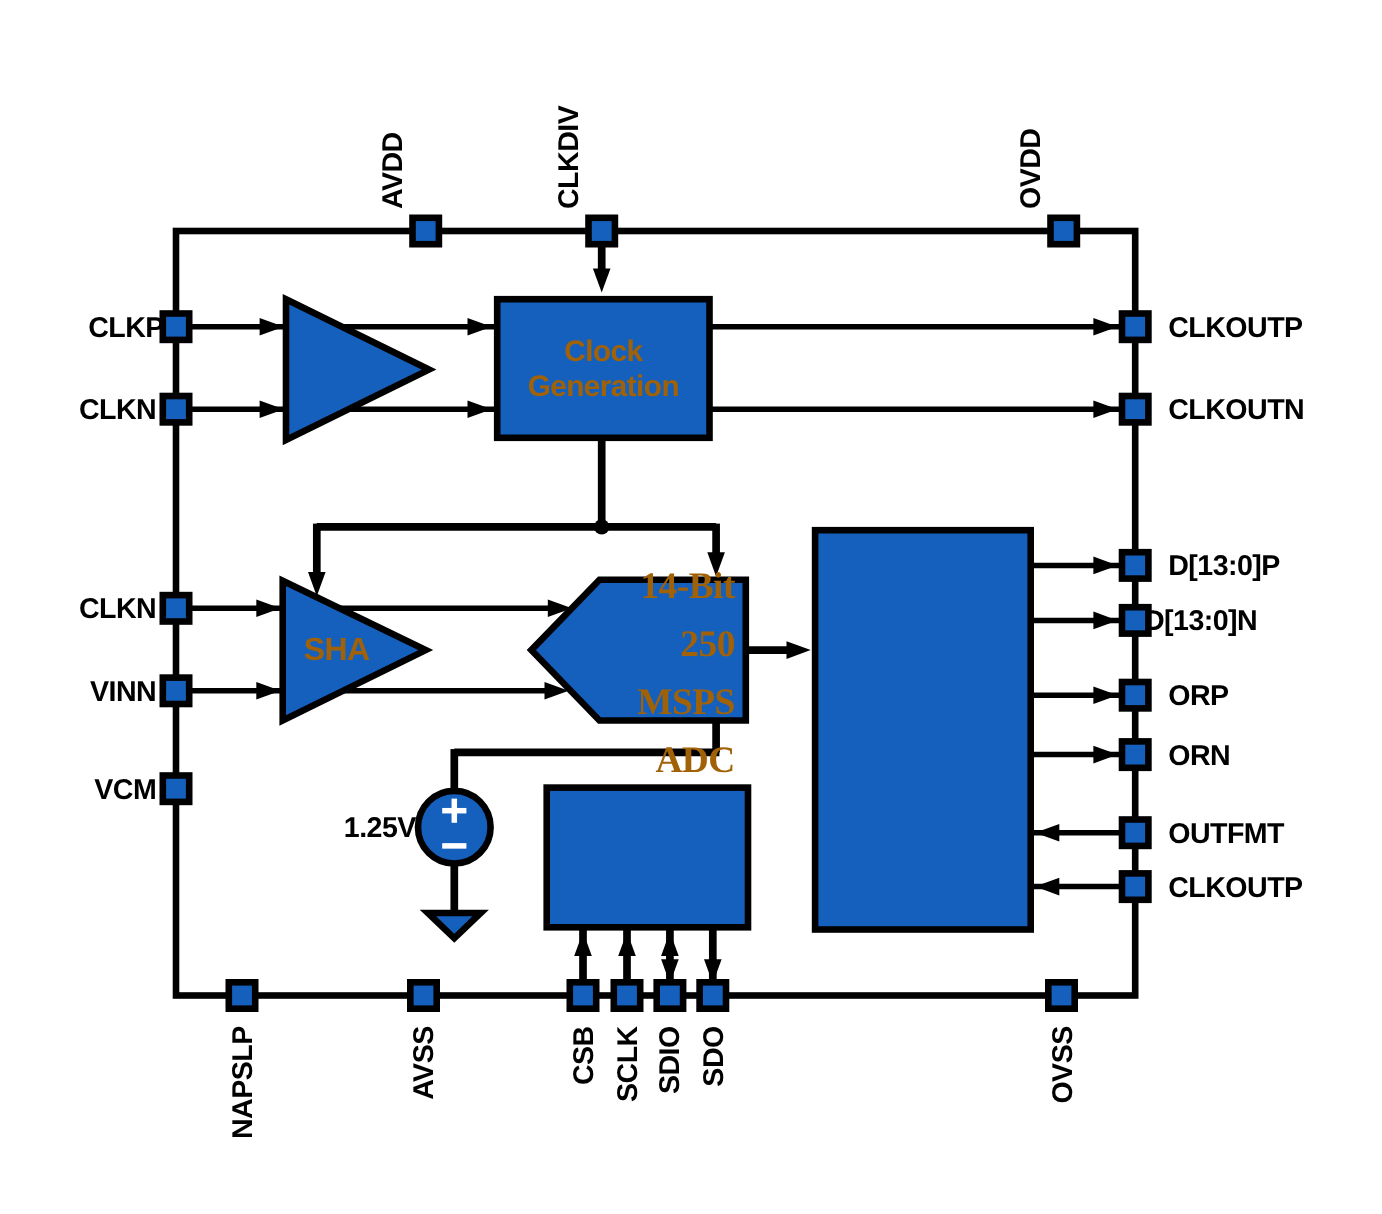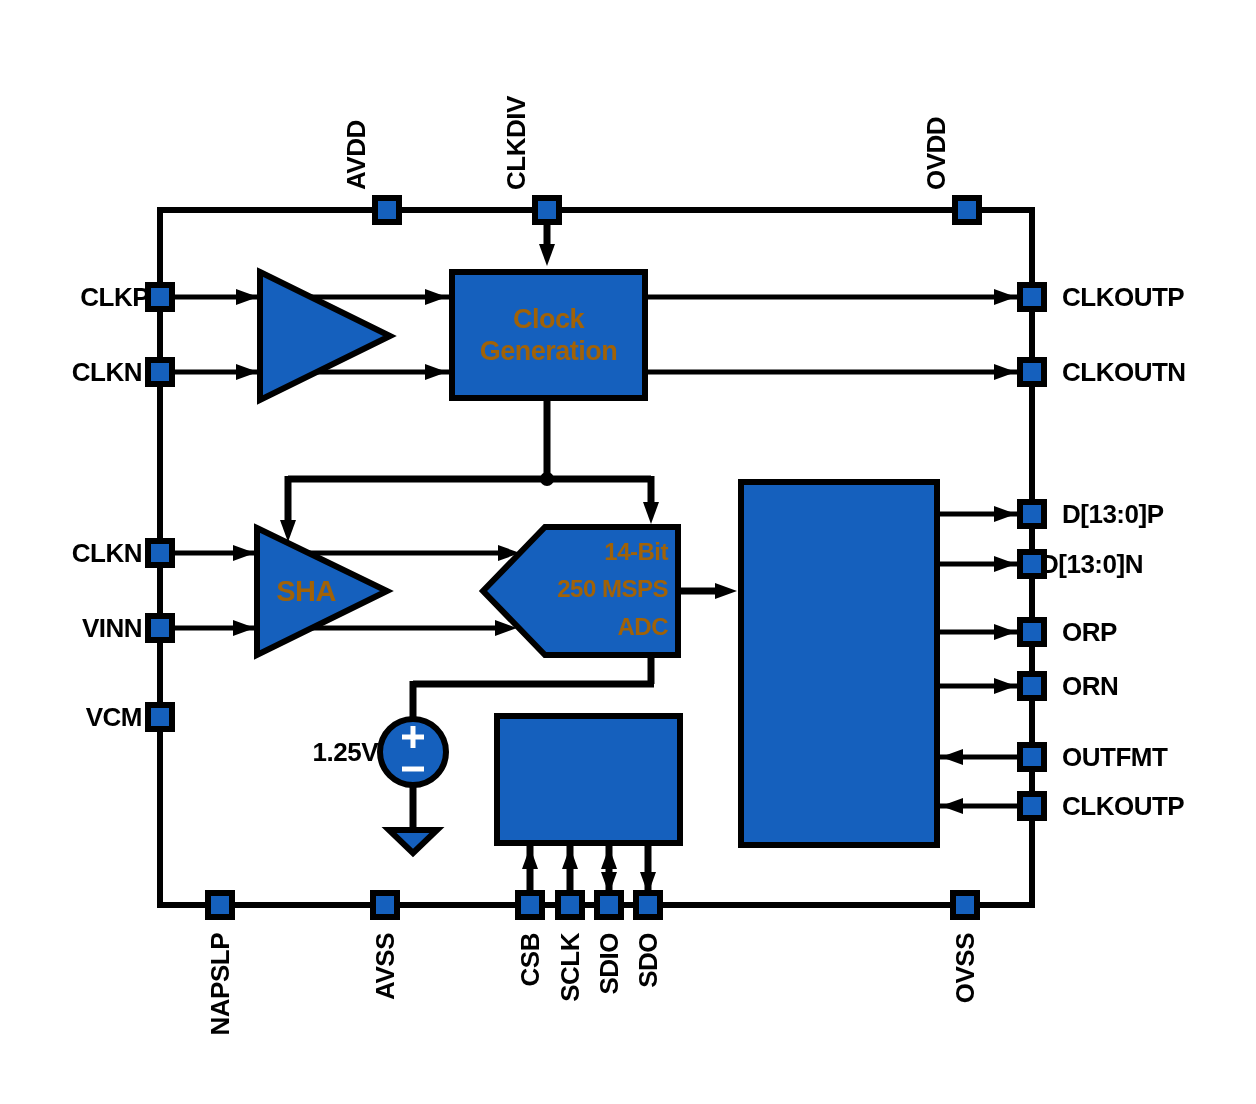--- a/index.html
+++ b/index.html
@@ -151,21 +151,21 @@
       <rect x="636" y="893" width="24" height="24"></rect>
       <rect x="953" y="893" width="24" height="24"></rect>
     </g>
   </svg>
 
   <div class="blocktext" style="left:452px;top:272px;width:193px;height:126px;font-size:27px;line-height:1.2;">Clock
 Generation</div>
 
   <div class="blocktext" style="left:250px;top:575px;width:112px;height:32px;font-size:29px;">SHA</div>
 
-  <div class="blocktext ra" style="left:528px;top:527px;width:140px;height:124px;font-size:24px;line-height:1.55;">14-Bit
+  <div class="blocktext ra" style="left:528px;top:551px;width:140px;height:124px;font-size:34px;line-height:1.55;font-family:Liberation Serif, serif;">14-Bit
 250 MSPS
 ADC</div>
 
 
 
 
   <div class="lbl right-align" style="left:260px;top:736px;width:118px;">1.25V</div>
 
   <div class="lbl right-align" style="left:41px;top:281px;width:108px;">CLKP</div>
   <div class="lbl right-align" style="left:34px;top:356px;width:108px;">CLKN</div>

